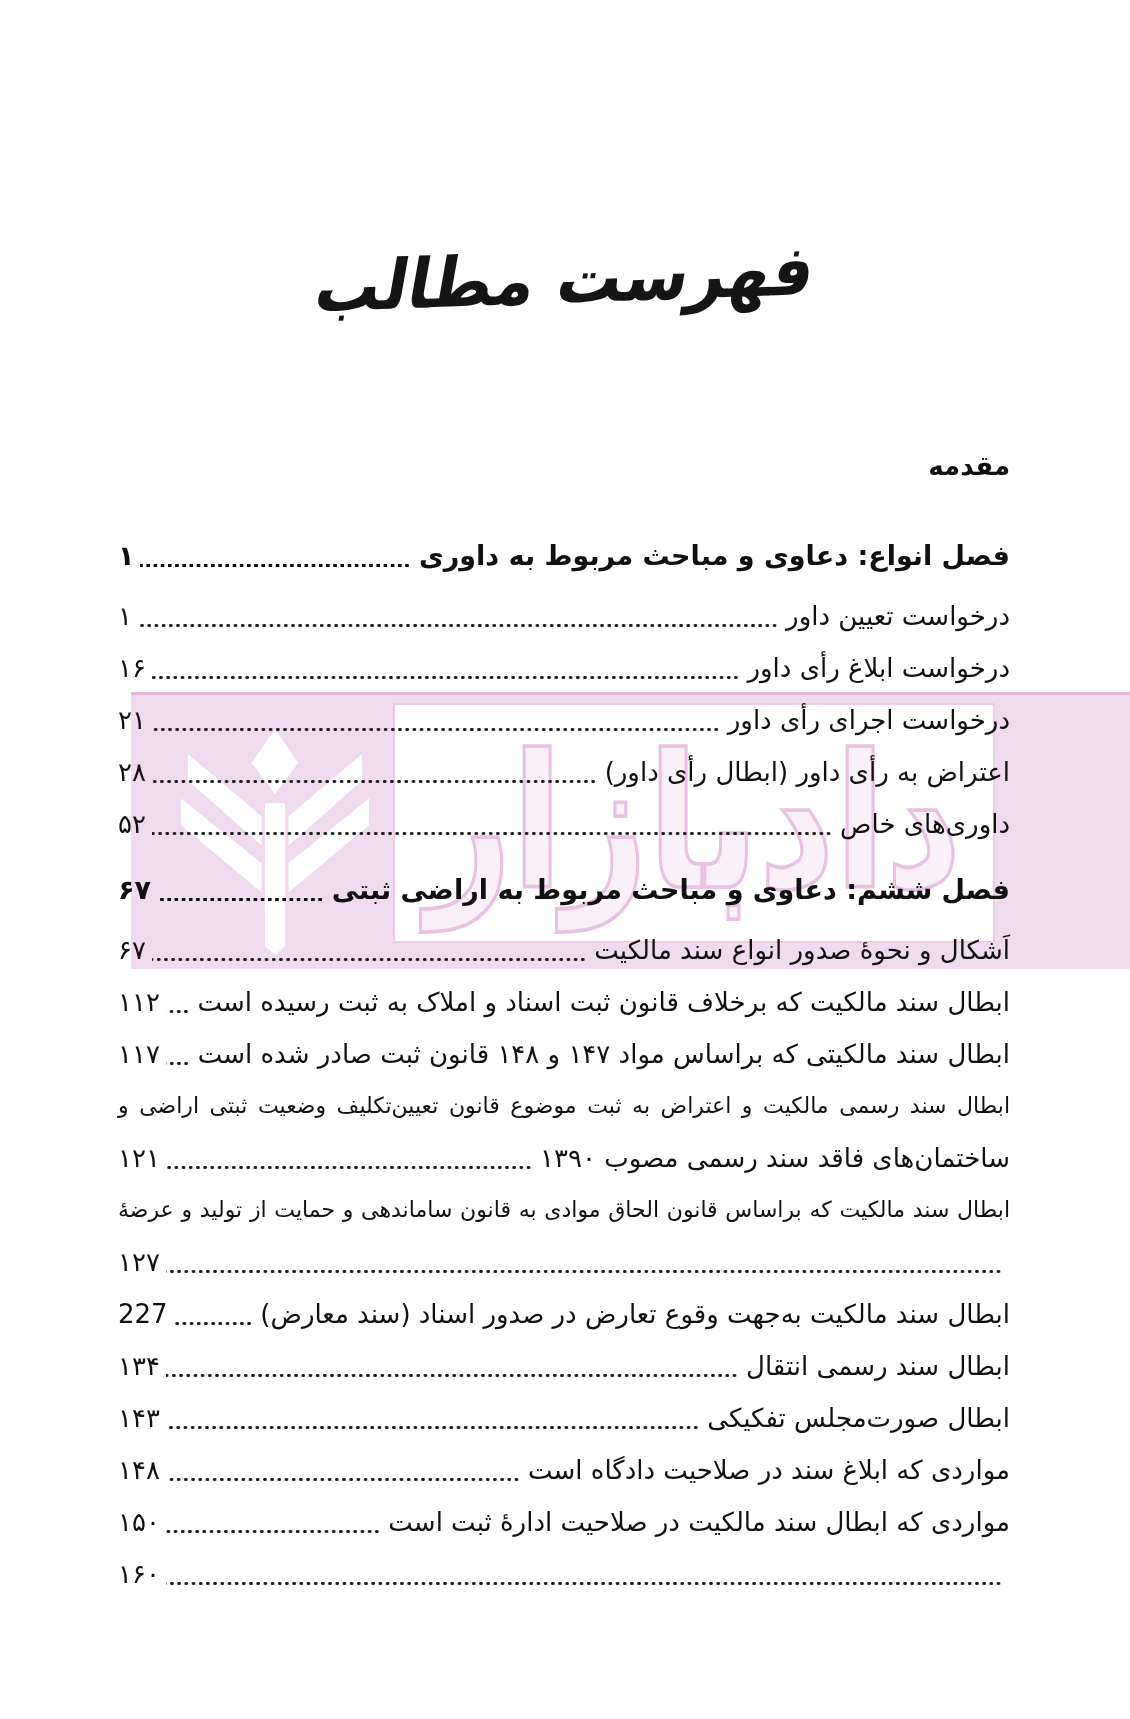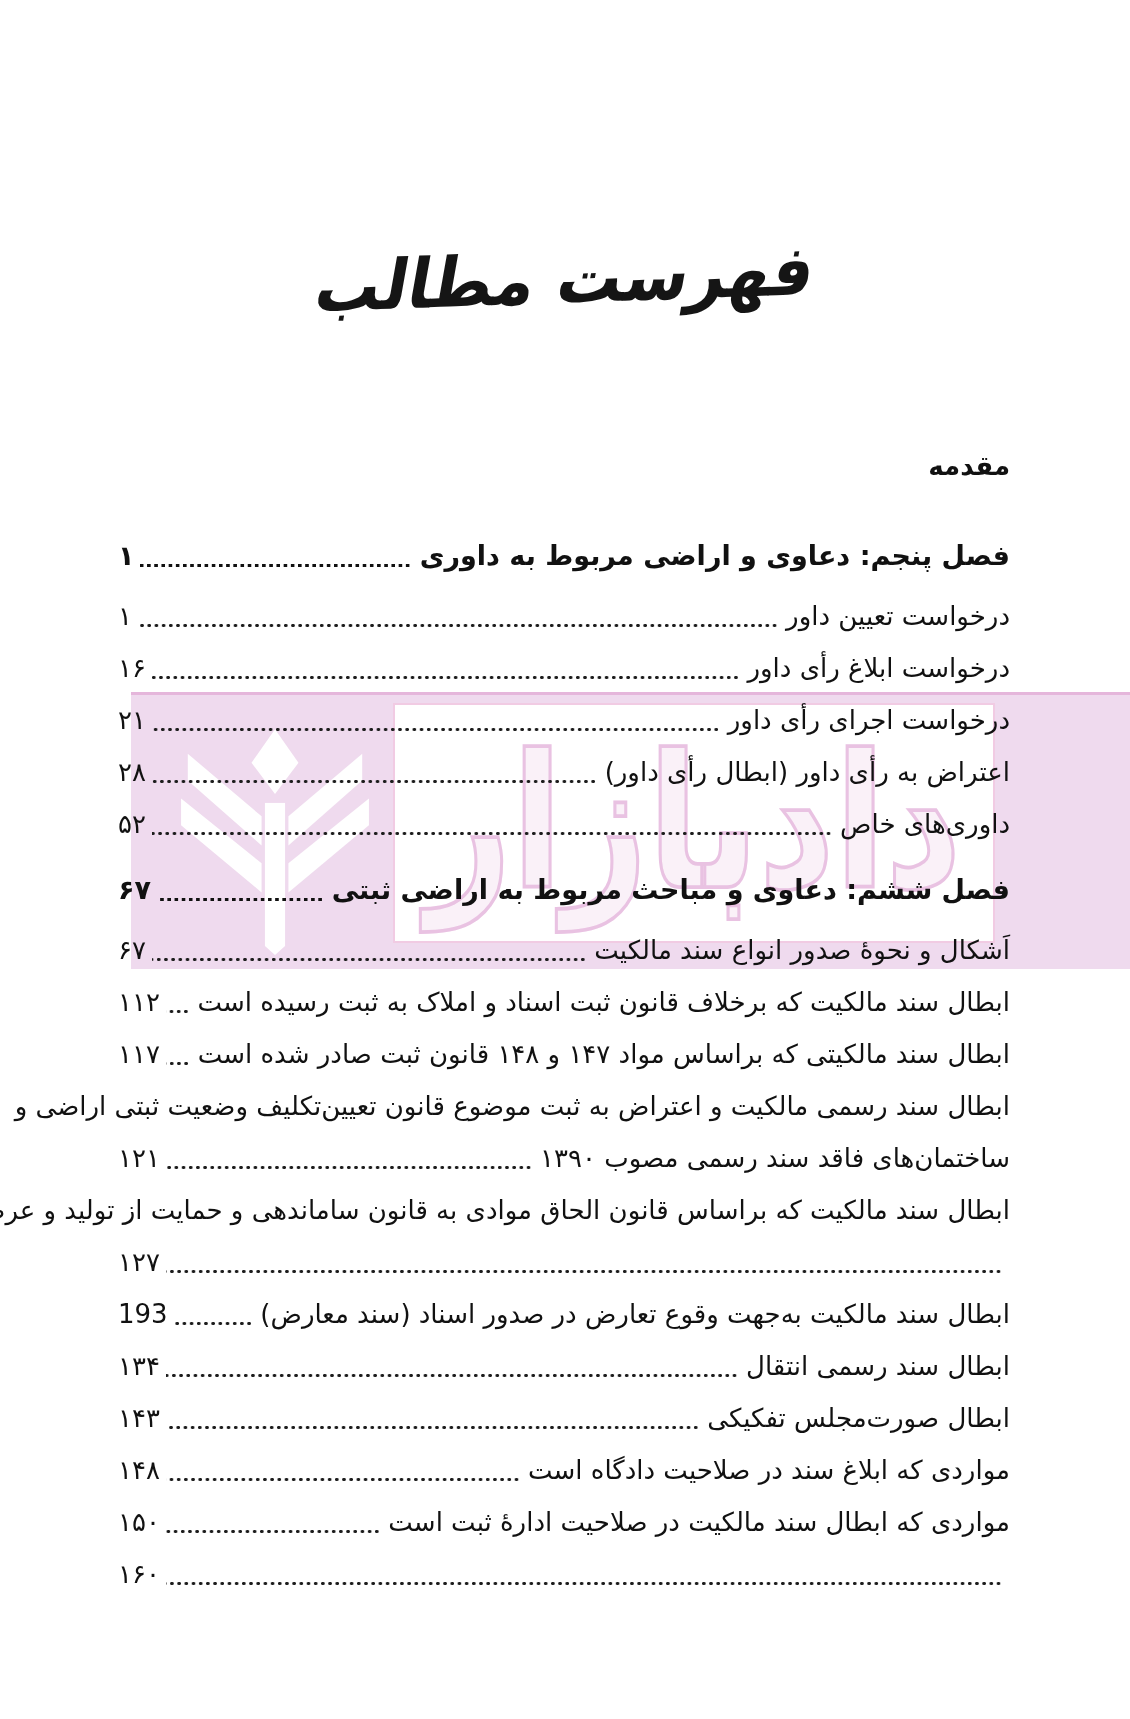--- a/index.html
+++ b/index.html
@@ -52,21 +52,21 @@
     direction:rtl;z-index:2;
   }
   .toc-entry{margin:0;}
   .leader-line{
     display:flex;flex-direction:row;align-items:flex-end;
     height:52px;line-height:52px;
   }
   .wrap-line{
     height:52px;line-height:52px;
     text-align:justify;text-align-last:justify;
-    font-size:26px;white-space:nowrap;
+    font-size:22px;white-space:nowrap;
   }
   .lbl{font-size:26px;white-space:nowrap;}
   .dots{
     flex:1 1 auto;min-width:14px;height:52px;
     margin:0 8px 0 6px;
     background-image:radial-gradient(circle, #1c1c1c 1.55px, transparent 1.9px);
     background-size:7.2px 7.2px;
     background-repeat:repeat-x;
     background-position:right bottom 13px;
   }
@@ -110,21 +110,21 @@
   </div>
 
   <div class="toc-body" id="toc-list">
       <div class="toc-entry section" dir="rtl">
         <div class="leader-line">
           <span class="lbl">مقدمه</span>
         </div>
       </div>
       <div class="toc-entry chapter" dir="rtl">
         <div class="leader-line">
-          <span class="lbl">فصل پنجم: دعاوی و اراضی مربوط به داوری</span>
+          <span class="lbl">فصل انواع: دعاوی و مباحث مربوط به داوری</span>
           <span class="dots"></span>
           <span class="pg">۱</span>
         </div>
       </div>
       <div class="toc-entry item" dir="rtl">
         <div class="leader-line">
           <span class="lbl">درخواست تعیین داور</span>
           <span class="dots"></span>
           <span class="pg">۱</span>
         </div>
@@ -197,21 +197,21 @@
         <div class="wrap-line">ابطال سند مالکیت که براساس قانون الحاق موادی به قانون ساماندهی و حمایت از تولید و عرضهٔ</div>
         <div class="leader-line">
           <span class="dots"></span>
           <span class="pg">۱۲۷</span>
         </div>
       </div>
       <div class="toc-entry item" dir="rtl">
         <div class="leader-line">
           <span class="lbl">ابطال سند مالکیت به‌جهت وقوع تعارض در صدور اسناد (سند معارض)</span>
           <span class="dots"></span>
-          <span class="pg">193</span>
+          <span class="pg">227</span>
         </div>
       </div>
       <div class="toc-entry item" dir="rtl">
         <div class="leader-line">
           <span class="lbl">ابطال سند رسمی انتقال</span>
           <span class="dots"></span>
           <span class="pg">۱۳۴</span>
         </div>
       </div>
       <div class="toc-entry item" dir="rtl">

